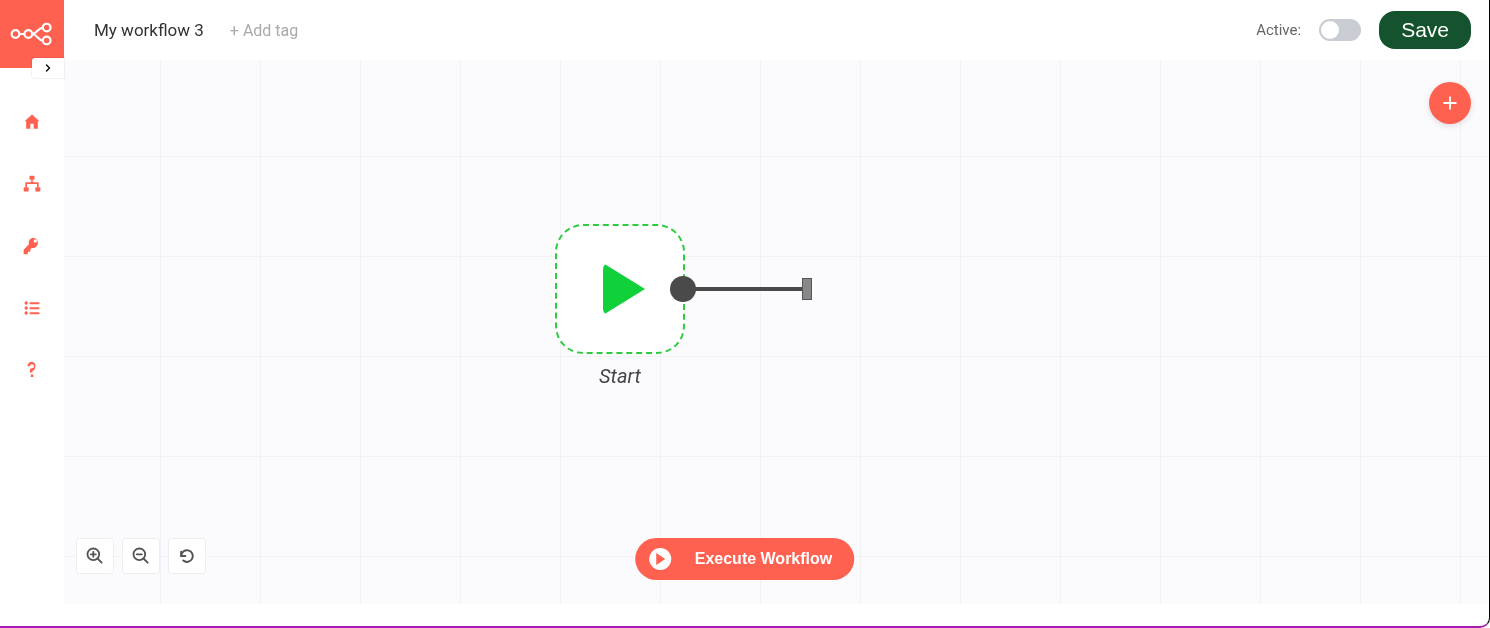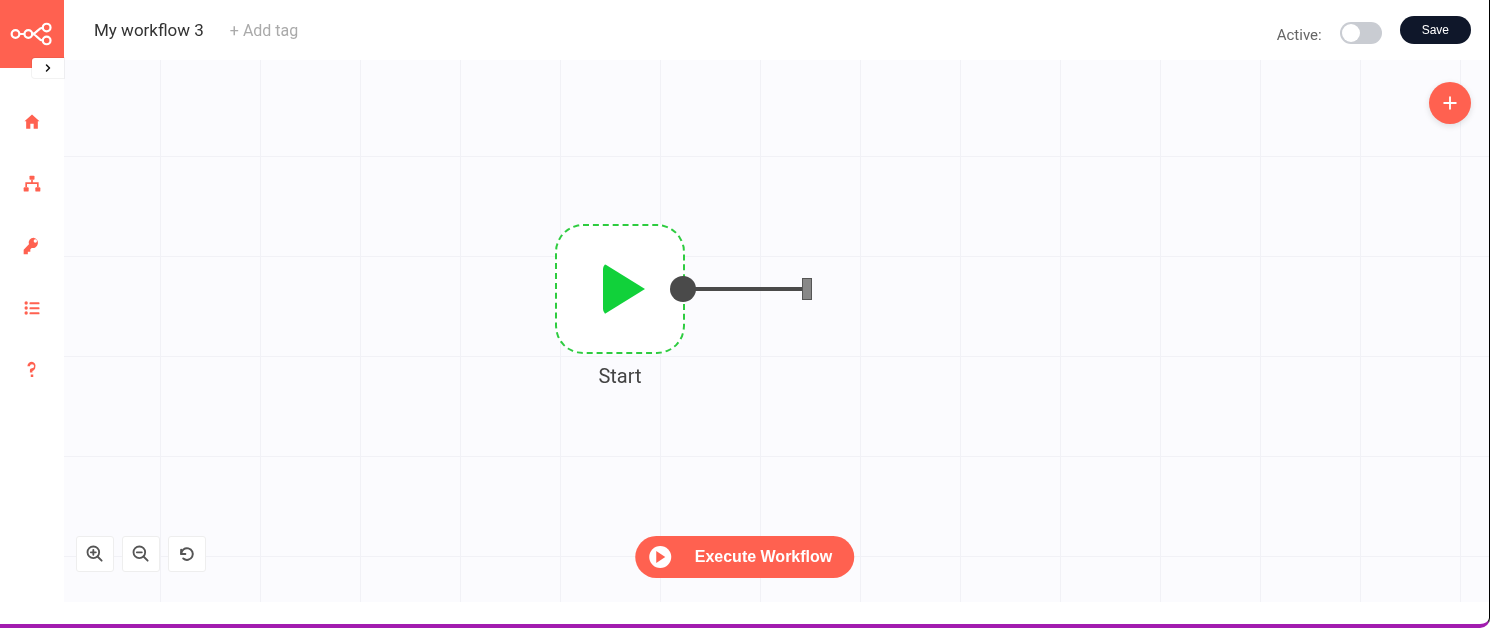--- a/index.html
+++ b/index.html
@@ -5,21 +5,21 @@
   * { box-sizing: border-box; margin: 0; padding: 0; }
   html, body { width: 100%; height: 100%; font-family: -apple-system, BlinkMacSystemFont, "Segoe UI", Roboto, "Helvetica Neue", Arial, sans-serif; }
   body { background: #fff; }
 
   .app {
     position: relative;
     width: 1490px;
     height: 628px;
     background: #fff;
     overflow: hidden;
-    border-bottom: 4px solid #a21caf;
+    border-bottom: 2px solid #a21caf;
     border-right: 1px solid #000;
     border-radius: 0 0 10px 0;
   }
 
   
   .sidebar {
     position: absolute;
     left: 0; top: 0;
     width: 64px;
     height: 606px;
@@ -77,64 +77,65 @@
     margin-right: 26px;
   }
   .add-tag {
     font-size: 16px;
     color: #aaa;
     cursor: pointer;
   }
   .header-right {
     margin-left: auto;
     display: flex;
-    align-items: flex-end;
+    align-items: center;
     gap: 18px;
   }
   .active-label { color: #666; font-size: 15px; }
   .switch {
     width: 42px; height: 22px;
     background: #c9ccd2;
     border-radius: 11px;
     position: relative;
     cursor: pointer;
   }
   .switch-knob {
     position: absolute;
     left: 2px; top: 2px;
     width: 18px; height: 18px;
     background: #fff;
     border-radius: 50%;
   }
   .save-btn {
-    background: #0f172a;
+    background: #14532d;
     color: #fff;
     border: none;
     border-radius: 16px;
     padding: 7px 22px;
-    font-size: 12px;
+    font-size: 21px;
     cursor: pointer;
   }
 
   
   .canvas {
     position: absolute;
     left: 64px; top: 60px; right: 0; bottom: 22px;
     background: #fbfbfe;
     background-image:
       linear-gradient(#f1f1f6 1px, transparent 1px),
       linear-gradient(90deg, #f1f1f6 1px, transparent 1px);
     background-size: 100px 100px;
     background-position: -4px -4px;
   }
 
   .node {
     position: absolute;
     width: 130px;
     text-align: center;
+    font-style: italic;
   }
   .node-box {
     width: 130px; height: 130px;
     background: #fff;
     border-radius: 28px;
     display: flex; align-items: center; justify-content: center;
     position: relative;
   }
   .node-start .node-box { border: 2px dashed #2ecc40; }
   .node-ssh .node-box { border: 2px dashed #222; }

